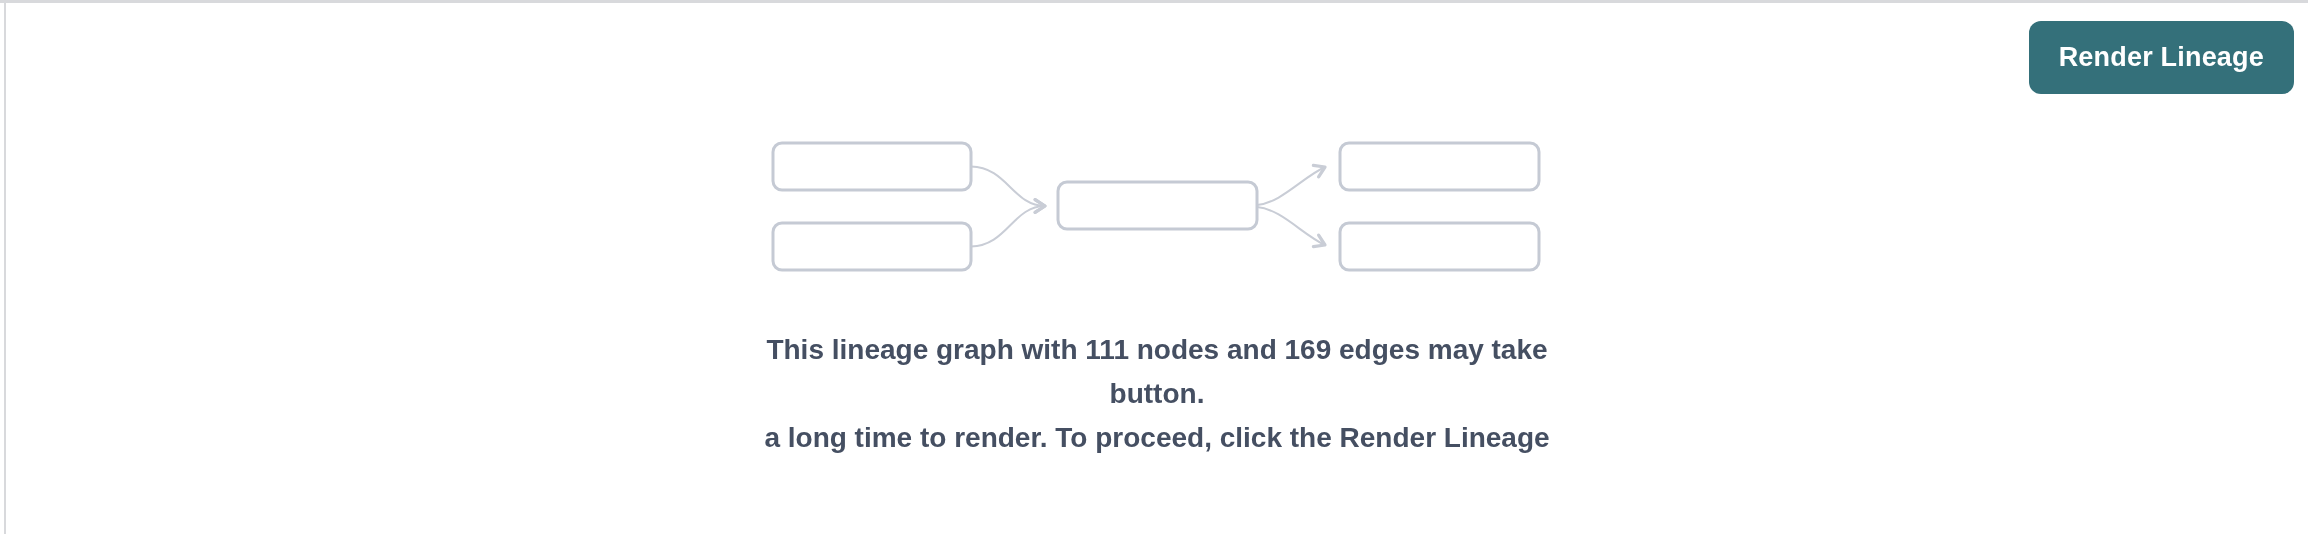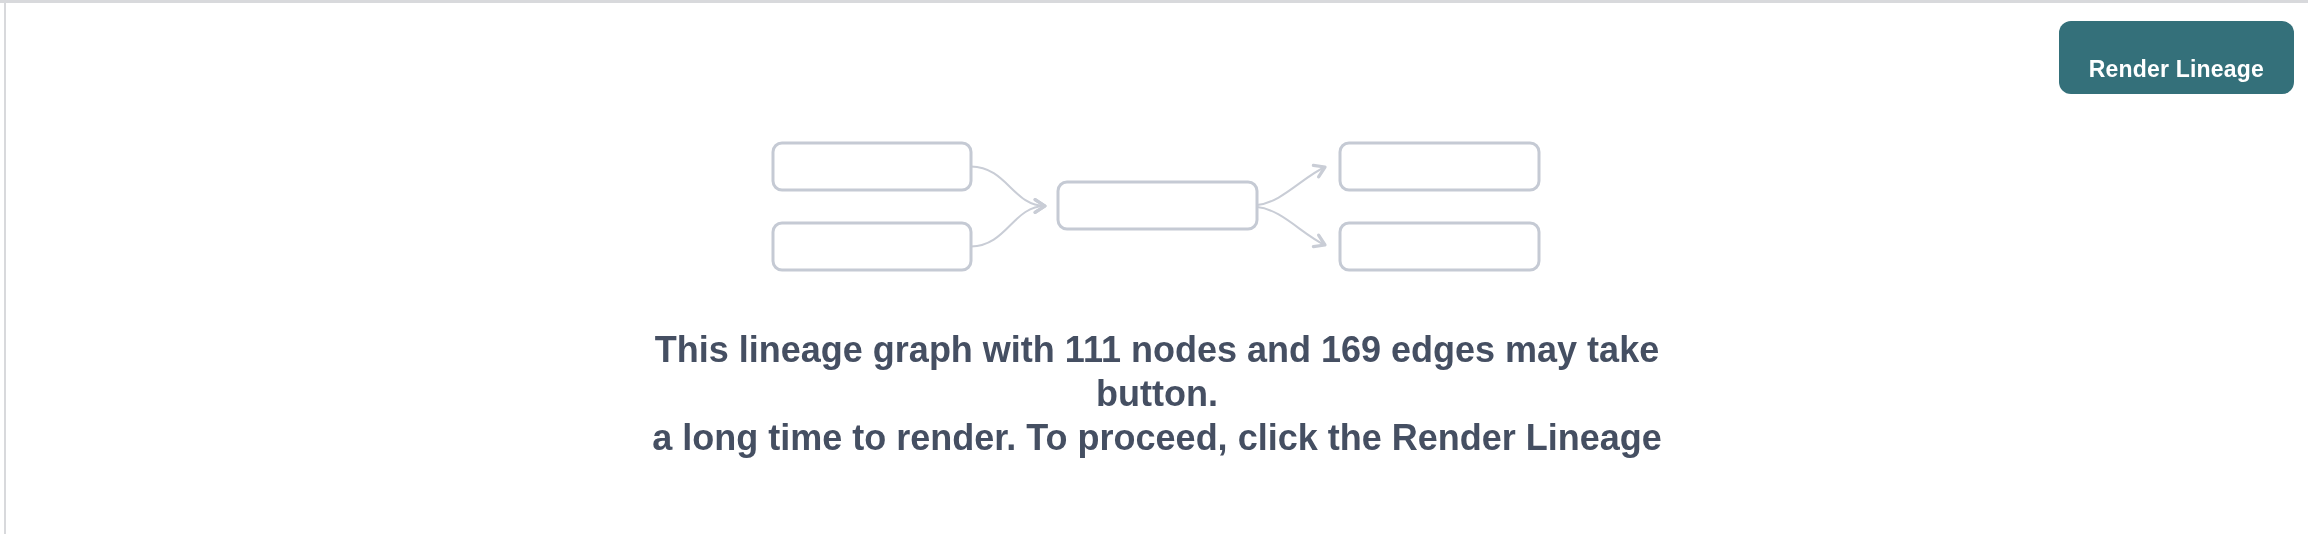--- a/index.html
+++ b/index.html
@@ -22,26 +22,26 @@
     bottom: 0;
     width: 2px;
     background: var(--divider, #d6d7da);
   }
 
   .render-btn {
     position: absolute;
     top: 18px;
     right: 14px;
     height: 73px;
-    padding: 12px 30px;
+    padding: 0 30px;
     background: var(--button-bg, #34707a);
     color: var(--button-text, #ffffff);
     font-family: inherit;
     font-weight: bold;
-    font-size: 23px;
+    font-size: 27px;
     line-height: 73px;
     border: none;
     border-radius: 12px;
     cursor: pointer;
     letter-spacing: 0.2px;
   }
 
   .stage {
     position: absolute;
     left: 6px;
@@ -72,21 +72,21 @@
     stroke: var(--edge, #c9cdd6);
     stroke-width: 1.8;
     stroke-linecap: round;
     stroke-linejoin: round;
   }
 
   .msg {
     margin-top: 54px;
     color: var(--message-text, #454f62);
     font-weight: bold;
-    font-size: 36px;
+    font-size: 28px;
     line-height: 44px;
   }
 
   .msg .line {
     white-space: nowrap;
   }
 </style>
 </head>
 <body>
 

